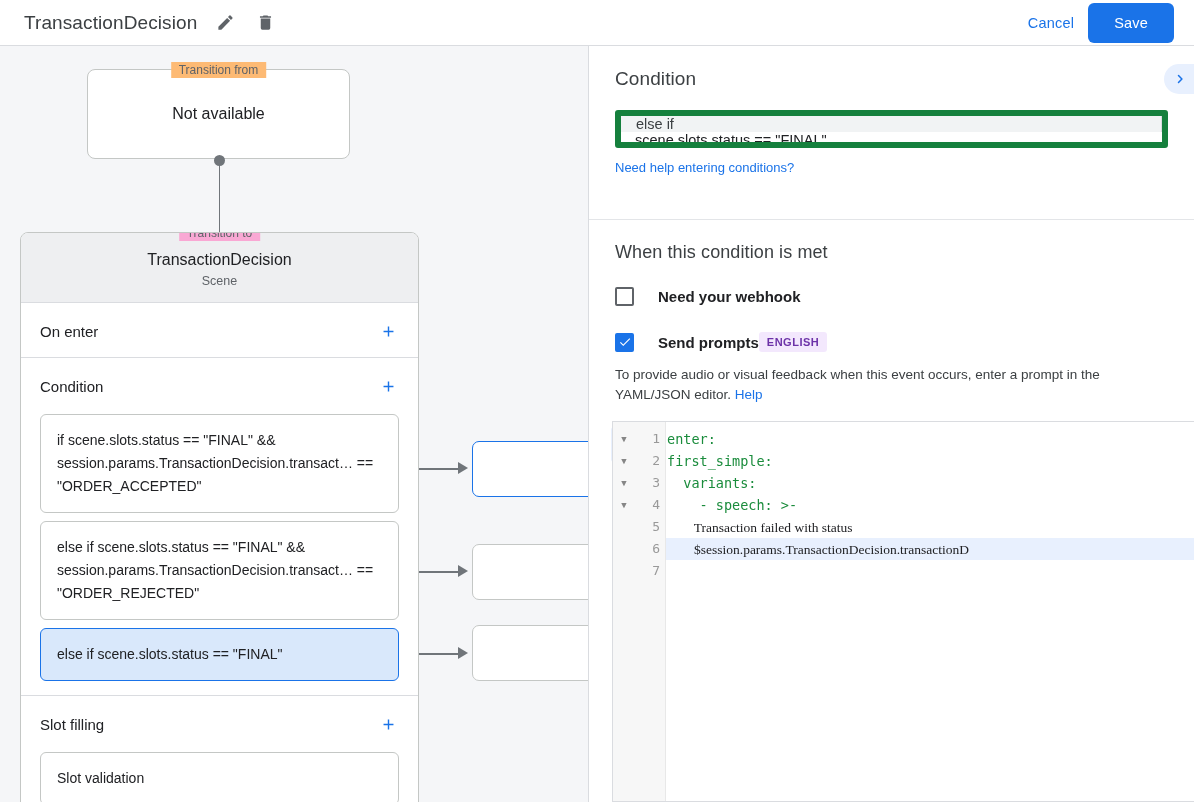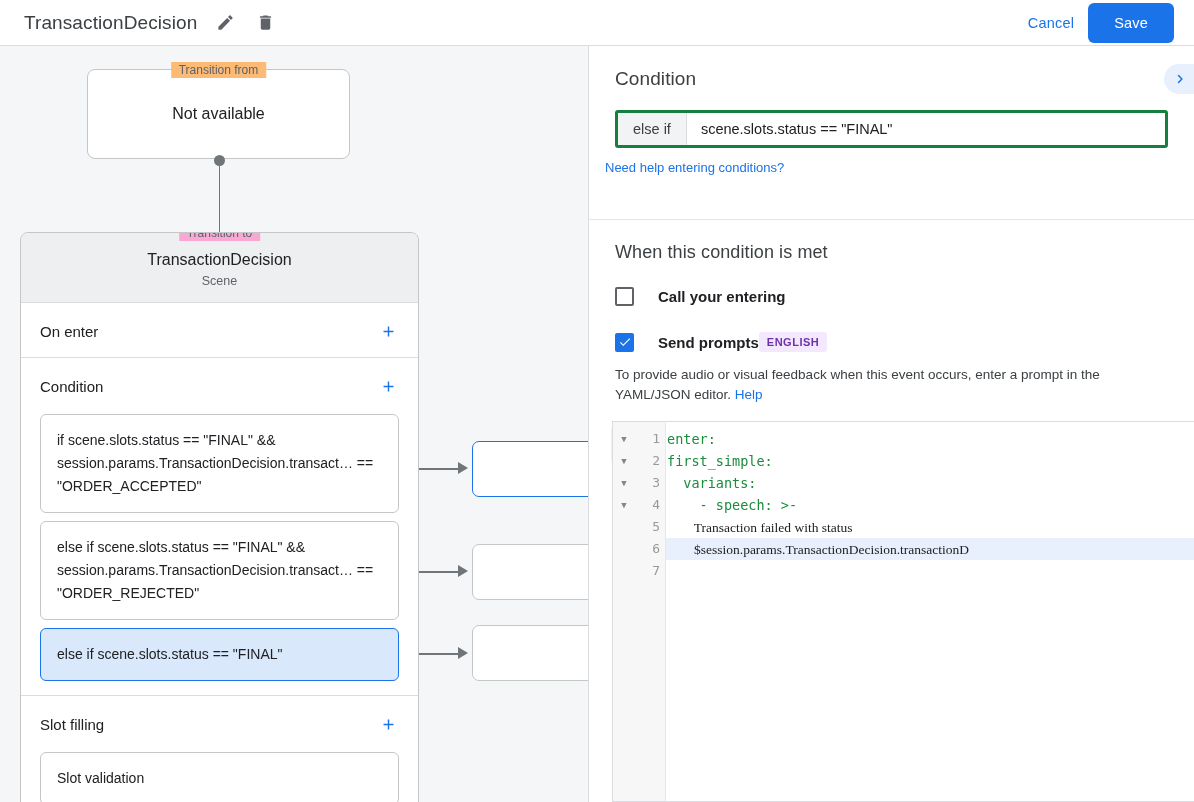--- a/index.html
+++ b/index.html
@@ -227,44 +227,45 @@
     border-radius: 15px;
     background: #e8f0fe;
     border: none;
     display: flex; align-items: center; justify-content: center;
     cursor: pointer;
   }
 
   #cond-row {
     margin: 20px 26px 0 26px;
     display: flex;
-    border: 3px solid #15803d;
+    border: 6px solid #15803d;
     border-radius: 3px;
     height: 38px;
     overflow: hidden;
+    flex-direction: column;
   }
   #cond-prefix {
     background: #f1f3f4;
     border-right: 1px solid #dadce0;
     display: flex; align-items: center;
     padding: 0 15px;
     font-size: 14.5px; color: #3c4043;
     white-space: nowrap;
   }
   #cond-input {
     flex: 1;
     border: none; outline: none;
     font-family: "Liberation Sans", sans-serif;
     font-size: 14.5px; color: #202124;
     padding: 0 14px;
     background: #ffffff;
   }
   #cond-help {
     display: block;
-    margin: 12px 26px 0 16px;
+    margin: 12px 26px 0 26px;
     font-size: 13px; color: #1a73e8;
     text-decoration: none; cursor: pointer;
   }
 
   #panel-divider {
     position: absolute;
     left: 0; top: 173px;
     width: 606px; height: 1px;
     background: #e3e5e8;
   }
@@ -471,21 +472,21 @@
 
   <a id="cond-help">Need help entering conditions?</a>
 
   <div id="panel-divider"></div>
 
   <div id="when-section">
     <div id="when-title">When this condition is met</div>
 
     <div class="check-row">
       <div class="cbox"></div>
-      <span class="clabel">Call your entering</span>
+      <span class="clabel">Need your webhook</span>
     </div>
 
     <div class="check-row" style="margin-top:26px">
       <div class="cbox checked">
         <svg width="14" height="14" viewBox="0 0 24 24" aria-hidden="true">
           <path fill="#ffffff" d="M9 16.2L4.8 12l-1.4 1.4L9 19 21 7l-1.4-1.4z"></path>
         </svg>
       </div>
       <span class="clabel">Send prompts</span>
       <span class="badge">ENGLISH</span>

